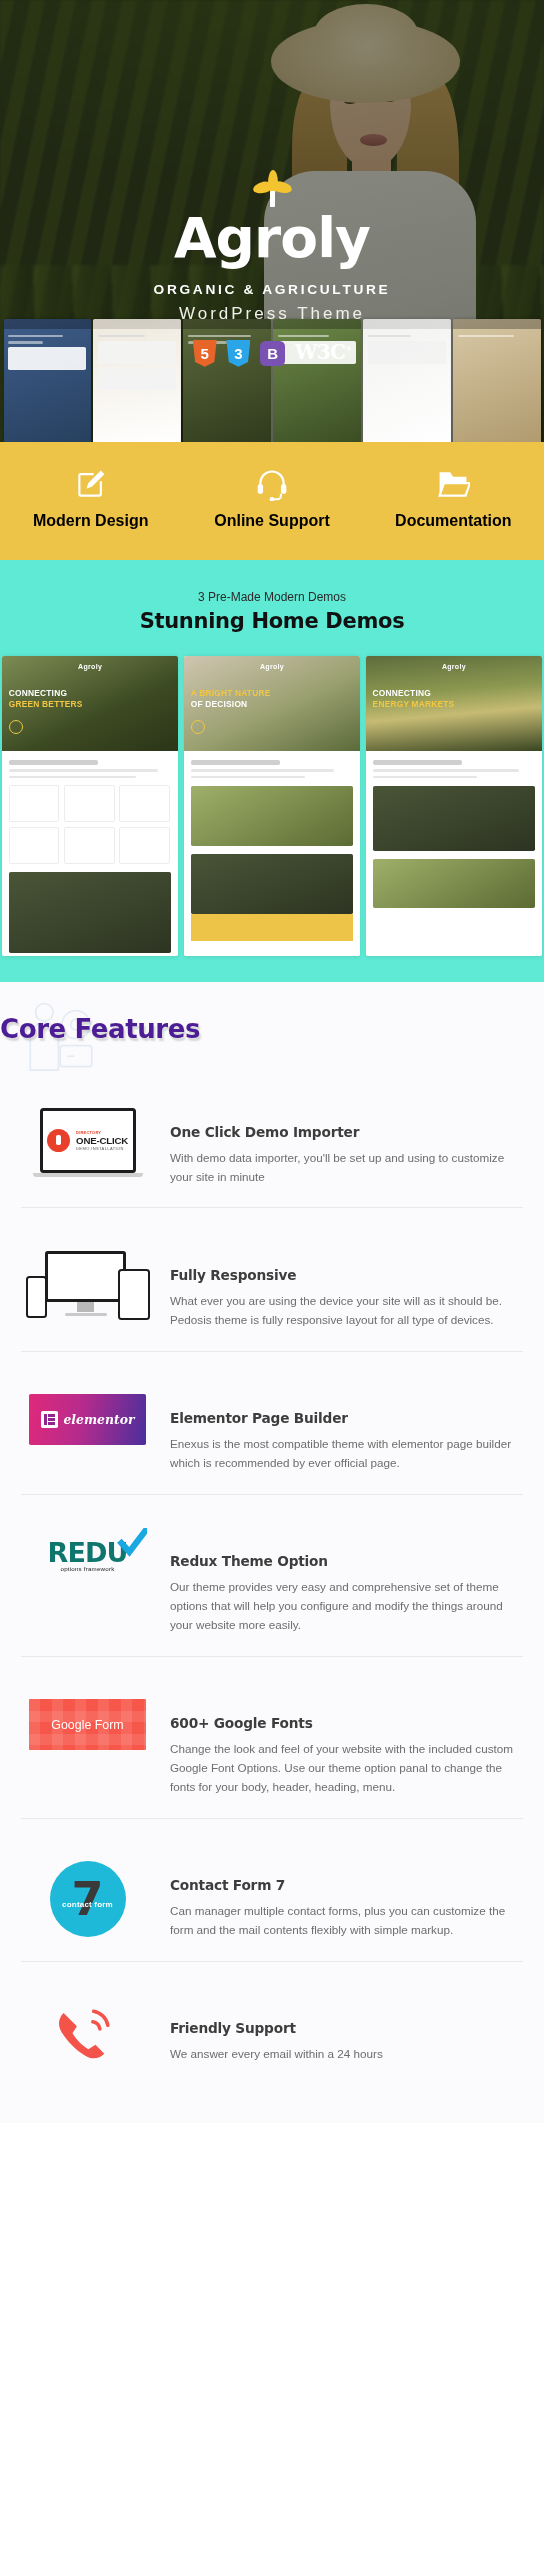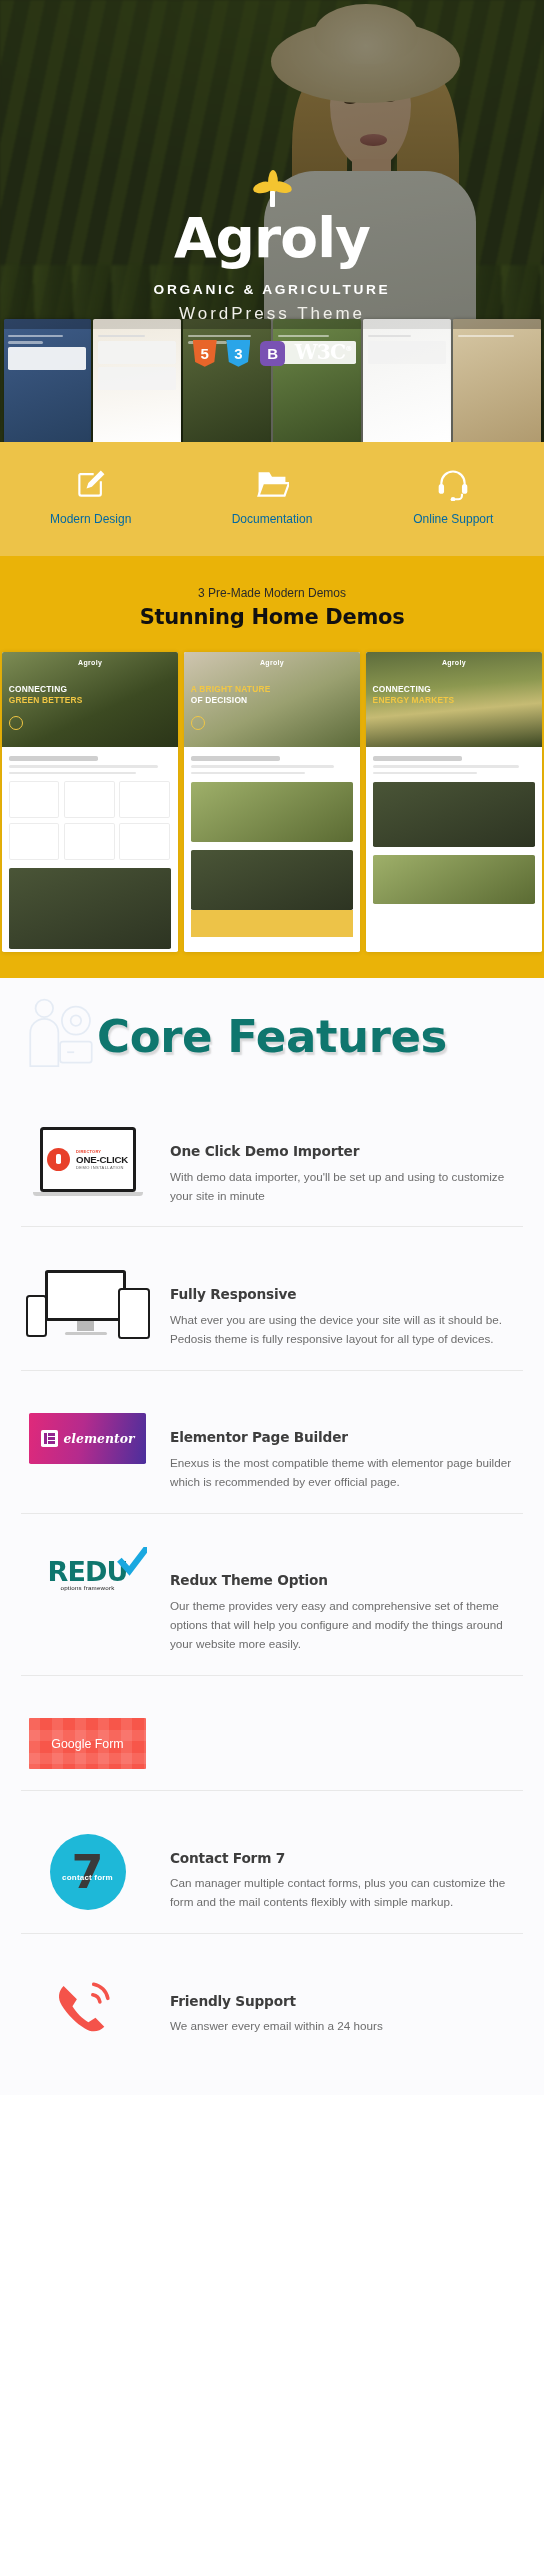--- a/index.html
+++ b/index.html
@@ -158,27 +158,27 @@
     background: #edc348;
     padding: 25px 0 30px;
     display: flex; justify-content: center; gap: 0;
   }
   .yb-item { flex: 1; text-align:center; }
   .yb-icon {
     width: 34px; height: 34px; margin: 0 auto 10.6px;
     position: relative;
   }
   .yb-label {
-    font-size: 12px; font-weight: 400; color: #0369a1;
+    font-size: 16px; font-weight: 700; color: #000000;
     font-family: "Liberation Sans", sans-serif;
   }
 
   
   .demos {
-    background: #eab308;
+    background: #5eead4;
     padding: 30px 0 0;
     text-align:center;
   }
   .demos-kicker {
     font-size: 12px; color: #2a2a2a; font-weight: 400; margin-bottom: 5.3px;
   }
   .demos-title {
     font-size: 21px; font-weight: 700; color: #111; letter-spacing: -0.3px;
     font-family: "DejaVu Sans", sans-serif;
   }
@@ -228,22 +228,21 @@
   .core {
     background: #fbfbfd;
     padding: 32px 0 7px;
     position: relative;
   }
   .core-deco {
     position: absolute; left: 25px; top: 16px; width: 72px; height: 76px;
     opacity: .22;
   }
   .core-title {
-    text-align:center;
-    font-size: 45px; font-weight: 800; color: #0f766e;
+    font-size: 26px; font-weight: 800; color: #4c1d95;
     font-family: "DejaVu Sans", sans-serif;
     letter-spacing: -0.4px;
     text-shadow: 1.8px 2.7px 1.8px rgba(150,150,150,.35);
     position: relative; z-index: 2;
   }
 
   
   .features { padding: 21px 21px 26.5px; }
   .feature {
     display: flex; gap: 16px; align-items: flex-start;
@@ -459,38 +458,38 @@
           <path d="M6 8h16M6 8v22a2 2 0 0 0 2 2h20a2 2 0 0 0 2-2V16"></path>
           <path d="M30 4l-14 14-2 6 6-2 14-14z" fill="#ffffff" stroke="none"></path>
         </svg>
       </div>
       <div class="yb-label">Modern Design</div>
     </div>
 
     <div class="yb-item">
       <div class="yb-icon">
         <svg viewBox="0 0 38 38" width="34" height="34" fill="none" stroke="#ffffff" stroke-width="2.4">
-          <path d="M4 32V6h12l3 5h15v21z" fill="#ffffff" stroke="none"></path>
-          <path d="M4 32l5-14h29l-5 14z" fill="#edc348" stroke="#ffffff"></path>
-        </svg>
-      </div>
-      <div class="yb-label">Documentation</div>
-    </div>
-
-    <div class="yb-item">
-      <div class="yb-icon">
-        <svg viewBox="0 0 38 38" width="34" height="34" fill="none" stroke="#ffffff" stroke-width="2.4">
           <path d="M6 22v-4a13 13 0 0 1 26 0v4"></path>
           <rect x="3" y="19" width="6" height="11" rx="3" fill="#ffffff" stroke="none"></rect>
           <rect x="29" y="19" width="6" height="11" rx="3" fill="#ffffff" stroke="none"></rect>
           <path d="M29 30v2a4 4 0 0 1-4 4h-4"></path>
           <circle cx="19" cy="36" r="2.6" fill="#ffffff" stroke="none"></circle>
         </svg>
       </div>
       <div class="yb-label">Online Support</div>
+    </div>
+
+    <div class="yb-item">
+      <div class="yb-icon">
+        <svg viewBox="0 0 38 38" width="34" height="34" fill="none" stroke="#ffffff" stroke-width="2.4">
+          <path d="M4 32V6h12l3 5h15v21z" fill="#ffffff" stroke="none"></path>
+          <path d="M4 32l5-14h29l-5 14z" fill="#edc348" stroke="#ffffff"></path>
+        </svg>
+      </div>
+      <div class="yb-label">Documentation</div>
     </div>
 
   </section>
 
   <section class="demos">
     <div class="demos-kicker">3 Pre-Made Modern Demos</div>
     <h2 class="demos-title">Stunning Home Demos</h2>
 
     <div class="demos-grid">
 
@@ -645,20 +644,24 @@
         </div>
       </div>
 
       <div class="feature">
         <div class="feat-visual">
           <div class="art-gfonts">
             <div class="gf-grid"></div>
             <div class="gf-text">Google Form</div>
           </div>
         </div>
+        <div class="feat-text">
+          <div class="feat-title">600+ Google Fonts</div>
+          <div class="feat-desc">Change the look and feel of your website with the included custom Google Font Options. Use our theme option panal to change the fonts for your body, header, heading, menu.</div>
+        </div>
       </div>
 
       <div class="feature">
         <div class="feat-visual">
           <div class="art-cf7">
             <div class="cf-seven">7</div>
             <div class="cf-label">contact form</div>
           </div>
         </div>
         <div class="feat-text">

